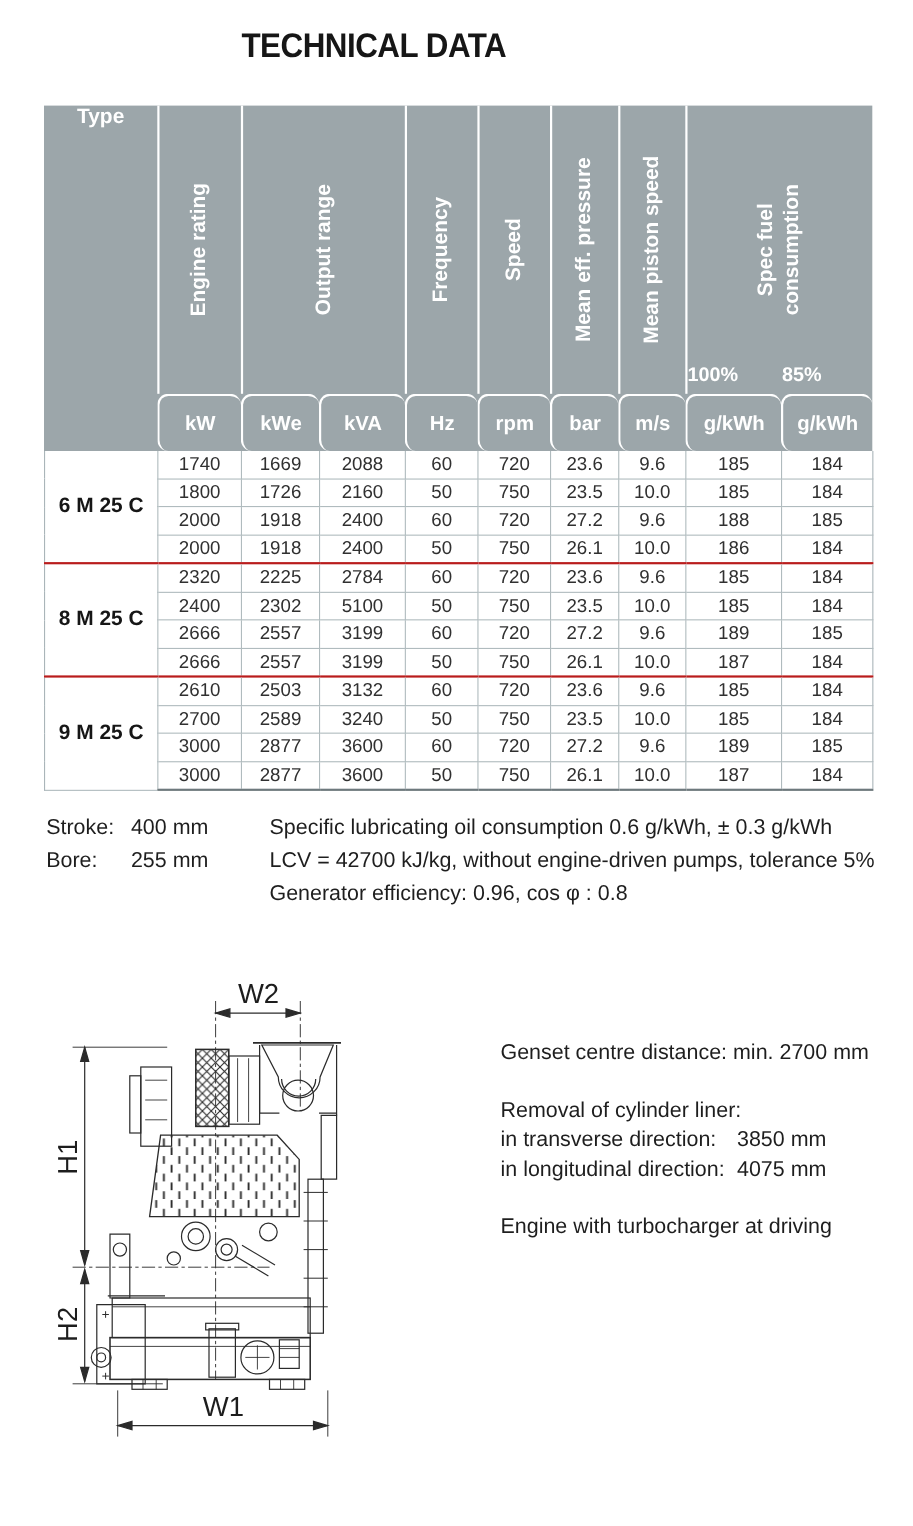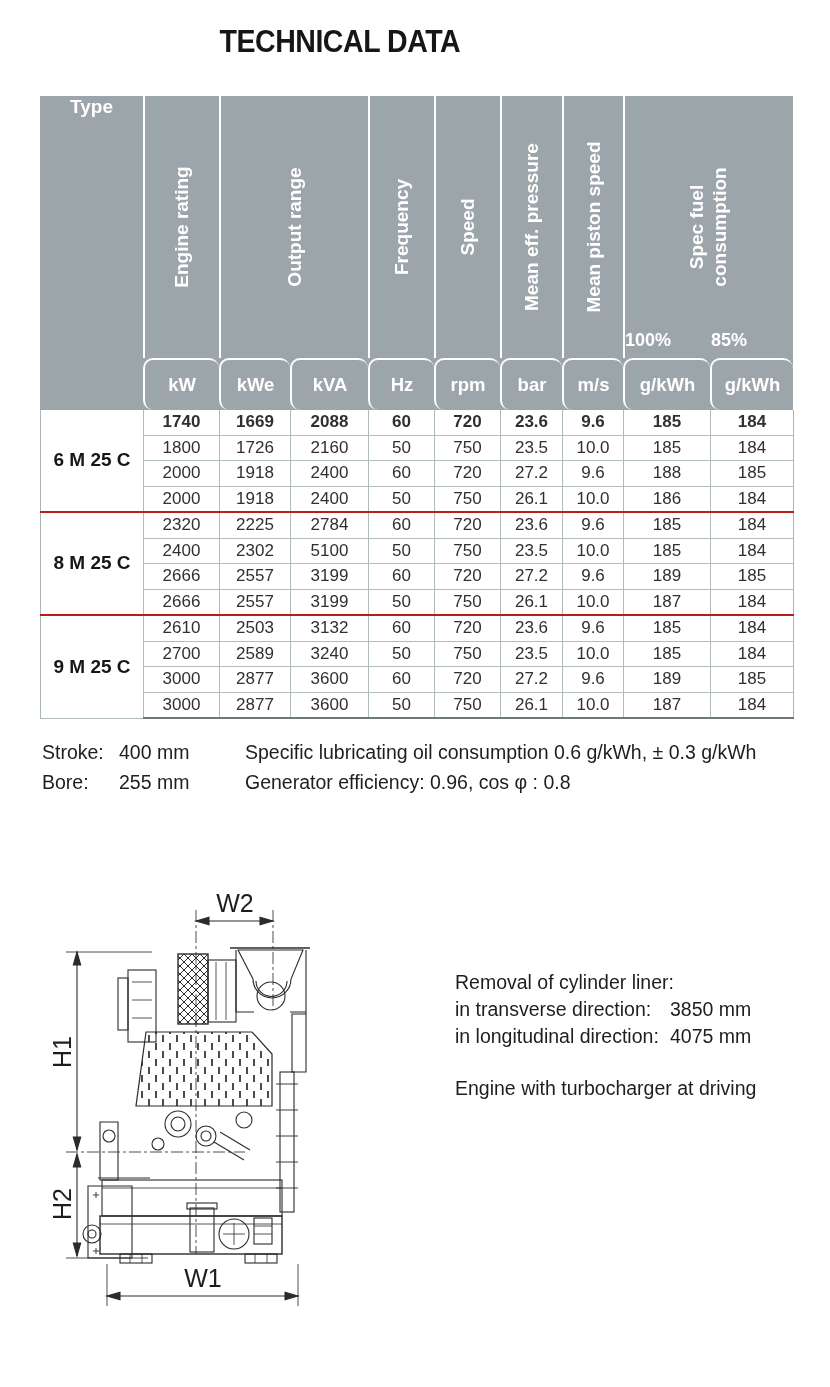--- a/index.html
+++ b/index.html
@@ -51,21 +51,21 @@
   table.tbody-table {
     border-collapse:collapse; table-layout:fixed; width:753px;
     font-size:17px; color:#303030;
   }
   .tbody-table td {
     border:1px solid #b0bbbe; text-align:center; padding:0;
     height:24.5px; line-height:24.5px; overflow:hidden;
   }
   .tbody-table td:first-child { border-left:1px solid #aab5b9; }
   .tbody-table td:last-child  { border-right:1px solid #aab5b9;margin-top:28px; }
-  .tbody-table tr.first-row td { border-top:none;font-weight:bold; }
+  .tbody-table tr.first-row td { border-top:none; }
   .tbody-table tr.group-start td { border-top:2px solid #b91c1c; }
   .tbody-table tr.last-row td { border-bottom:2px solid #6e797d; }
   .tbody-table td.type-cell { font-weight:bold; font-size:19px; color:#161616; }
 
   
   .stroke-bore { position:absolute; left:42px; top:737px; font-size:19.5px; line-height:30px; color:#1e1e1e; }
   .spec-row { display:flex; }
   .spec-row .lbl { width:77px; }
   .oil-notes { position:absolute; left:245px; top:737px; font-size:19.5px; line-height:30px; color:#1e1e1e; }
 
@@ -284,24 +284,26 @@
     <span>400 mm</span>
   </div>
   <div class="spec-row">
     <span class="lbl">Bore:</span>
     <span>255 mm</span>
   </div>
 </div>
 
 <div class="oil-notes">
   <div>Specific lubricating oil consumption 0.6 g/kWh, ± 0.3 g/kWh</div>
+  <div>LCV = 42700 kJ/kg, without engine-driven pumps, tolerance 5%</div>
   <div>Generator efficiency: 0.96, cos φ : 0.8</div>
 </div>
 
 <div class="genset-block">
+  <div>Genset centre distance: min. 2700 mm</div>
   <div class="gap"></div>
   <div>Removal of cylinder liner:</div>
   <div class="kv">
     <span class="lbl">in transverse direction:</span>
     <span>3850 mm</span>
   </div>
   <div class="kv">
     <span class="lbl">in longitudinal direction:</span>
     <span>4075 mm</span>
   </div>

